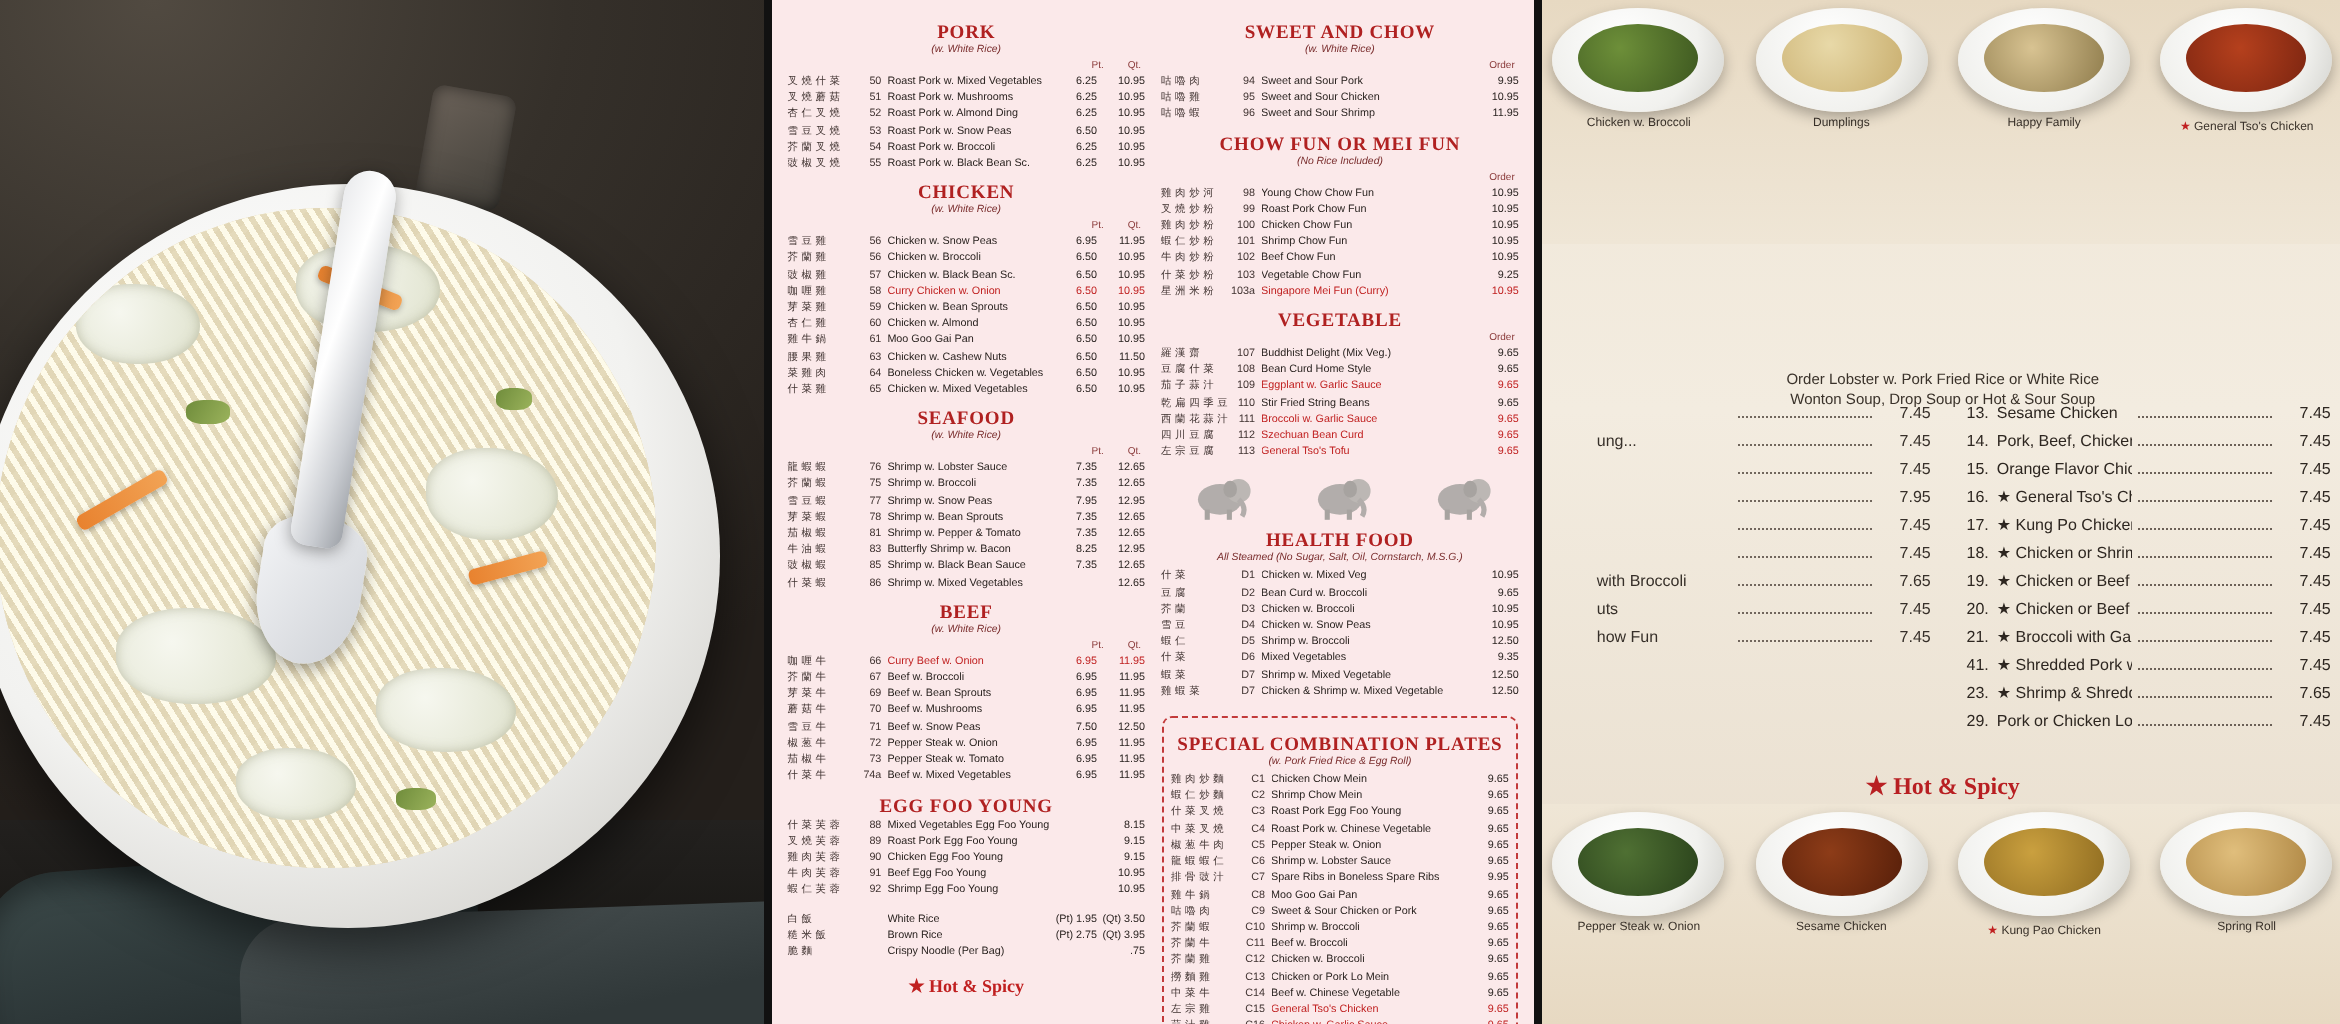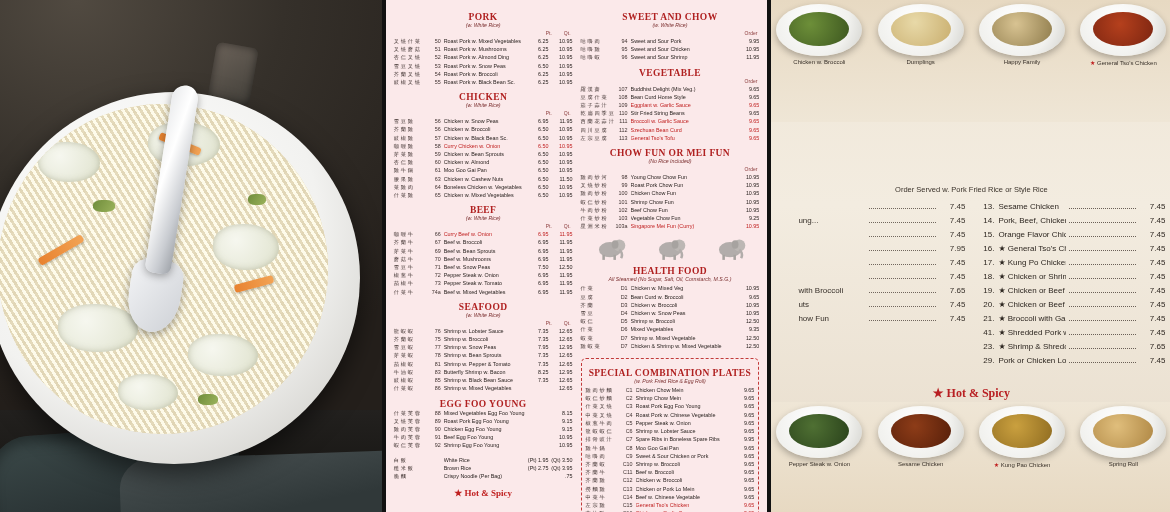--- a/index.html
+++ b/index.html
@@ -371,20 +371,85 @@
           <div class="item">
               <span class="cn">什 菜 雞</span>
               <span class="no">65</span>
               <span class="nm">Chicken w. Mixed Vegetables</span>
               <span class="p1">6.50</span>
               <span class="p2">10.95</span>
             </div>
         </div>
 
         <div>
+          <div class="sec-title">SEAFOOD</div>
+          <div class="sec-sub">(w. White Rice)</div>
+          <div class="hdrow">
+            <span>Pt.</span>
+            <span>Qt.</span>
+          </div>
+          <div class="item">
+              <span class="cn">龍 蝦 蝦</span>
+              <span class="no">76</span>
+              <span class="nm">Shrimp w. Lobster Sauce</span>
+              <span class="p1">7.35</span>
+              <span class="p2">12.65</span>
+            </div>
+          <div class="item">
+              <span class="cn">芥 蘭 蝦</span>
+              <span class="no">75</span>
+              <span class="nm">Shrimp w. Broccoli</span>
+              <span class="p1">7.35</span>
+              <span class="p2">12.65</span>
+            </div>
+          <div class="item">
+              <span class="cn">雪 豆 蝦</span>
+              <span class="no">77</span>
+              <span class="nm">Shrimp w. Snow Peas</span>
+              <span class="p1">7.95</span>
+              <span class="p2">12.95</span>
+            </div>
+          <div class="item">
+              <span class="cn">芽 菜 蝦</span>
+              <span class="no">78</span>
+              <span class="nm">Shrimp w. Bean Sprouts</span>
+              <span class="p1">7.35</span>
+              <span class="p2">12.65</span>
+            </div>
+          <div class="item">
+              <span class="cn">茄 椒 蝦</span>
+              <span class="no">81</span>
+              <span class="nm">Shrimp w. Pepper &amp; Tomato</span>
+              <span class="p1">7.35</span>
+              <span class="p2">12.65</span>
+            </div>
+          <div class="item">
+              <span class="cn">牛 油 蝦</span>
+              <span class="no">83</span>
+              <span class="nm">Butterfly Shrimp w. Bacon</span>
+              <span class="p1">8.25</span>
+              <span class="p2">12.95</span>
+            </div>
+          <div class="item">
+              <span class="cn">豉 椒 蝦</span>
+              <span class="no">85</span>
+              <span class="nm">Shrimp w. Black Bean Sauce</span>
+              <span class="p1">7.35</span>
+              <span class="p2">12.65</span>
+            </div>
+          <div class="item">
+              <span class="cn">什 菜 蝦</span>
+              <span class="no">86</span>
+              <span class="nm">Shrimp w. Mixed Vegetables</span>
+              <span class="p1"></span>
+              <span class="p2">12.65</span>
+            </div>
+        </div>
+
+        <div>
           <div class="sec-title">BEEF</div>
           <div class="sec-sub">(w. White Rice)</div>
           <div class="hdrow">
             <span>Pt.</span>
             <span>Qt.</span>
           </div>
           <div class="item red">
               <span class="cn">咖 喱 牛</span>
               <span class="no">66</span>
               <span class="nm">Curry Beef w. Onion</span>
@@ -436,85 +501,20 @@
           <div class="item">
               <span class="cn">什 菜 牛</span>
               <span class="no">74a</span>
               <span class="nm">Beef w. Mixed Vegetables</span>
               <span class="p1">6.95</span>
               <span class="p2">11.95</span>
             </div>
         </div>
 
         <div>
-          <div class="sec-title">SEAFOOD</div>
-          <div class="sec-sub">(w. White Rice)</div>
-          <div class="hdrow">
-            <span>Pt.</span>
-            <span>Qt.</span>
-          </div>
-          <div class="item">
-              <span class="cn">龍 蝦 蝦</span>
-              <span class="no">76</span>
-              <span class="nm">Shrimp w. Lobster Sauce</span>
-              <span class="p1">7.35</span>
-              <span class="p2">12.65</span>
-            </div>
-          <div class="item">
-              <span class="cn">芥 蘭 蝦</span>
-              <span class="no">75</span>
-              <span class="nm">Shrimp w. Broccoli</span>
-              <span class="p1">7.35</span>
-              <span class="p2">12.65</span>
-            </div>
-          <div class="item">
-              <span class="cn">雪 豆 蝦</span>
-              <span class="no">77</span>
-              <span class="nm">Shrimp w. Snow Peas</span>
-              <span class="p1">7.95</span>
-              <span class="p2">12.95</span>
-            </div>
-          <div class="item">
-              <span class="cn">芽 菜 蝦</span>
-              <span class="no">78</span>
-              <span class="nm">Shrimp w. Bean Sprouts</span>
-              <span class="p1">7.35</span>
-              <span class="p2">12.65</span>
-            </div>
-          <div class="item">
-              <span class="cn">茄 椒 蝦</span>
-              <span class="no">81</span>
-              <span class="nm">Shrimp w. Pepper &amp; Tomato</span>
-              <span class="p1">7.35</span>
-              <span class="p2">12.65</span>
-            </div>
-          <div class="item">
-              <span class="cn">牛 油 蝦</span>
-              <span class="no">83</span>
-              <span class="nm">Butterfly Shrimp w. Bacon</span>
-              <span class="p1">8.25</span>
-              <span class="p2">12.95</span>
-            </div>
-          <div class="item">
-              <span class="cn">豉 椒 蝦</span>
-              <span class="no">85</span>
-              <span class="nm">Shrimp w. Black Bean Sauce</span>
-              <span class="p1">7.35</span>
-              <span class="p2">12.65</span>
-            </div>
-          <div class="item">
-              <span class="cn">什 菜 蝦</span>
-              <span class="no">86</span>
-              <span class="nm">Shrimp w. Mixed Vegetables</span>
-              <span class="p1"></span>
-              <span class="p2">12.65</span>
-            </div>
-        </div>
-
-        <div>
           <div class="sec-title">EGG FOO YOUNG</div>
           <div class="item">
               <span class="cn">什 菜 芙 蓉</span>
               <span class="no">88</span>
               <span class="nm">Mixed Vegetables Egg Foo Young</span>
               <span class="p1"></span>
               <span class="p2">8.15</span>
             </div>
           <div class="item">
               <span class="cn">叉 燒 芙 蓉</span>
@@ -595,20 +595,70 @@
             </div>
           <div class="item">
               <span class="cn">咕 嚕 蝦</span>
               <span class="no">96</span>
               <span class="nm">Sweet and Sour Shrimp</span>
               <span class="p2">11.95</span>
             </div>
         </div>
 
         <div>
+          <div class="sec-title">CHOW FUN OR MEI FUN</div>
+          <div class="sec-sub">(No Rice Included)</div>
+          <div class="hdrow">
+              <span>Order</span>
+            </div>
+          <div class="item">
+              <span class="cn">雞 肉 炒 河</span>
+              <span class="no">98</span>
+              <span class="nm">Young Chow Chow Fun</span>
+              <span class="p2">10.95</span>
+            </div>
+          <div class="item">
+              <span class="cn">叉 燒 炒 粉</span>
+              <span class="no">99</span>
+              <span class="nm">Roast Pork Chow Fun</span>
+              <span class="p2">10.95</span>
+            </div>
+          <div class="item">
+              <span class="cn">雞 肉 炒 粉</span>
+              <span class="no">100</span>
+              <span class="nm">Chicken Chow Fun</span>
+              <span class="p2">10.95</span>
+            </div>
+          <div class="item">
+              <span class="cn">蝦 仁 炒 粉</span>
+              <span class="no">101</span>
+              <span class="nm">Shrimp Chow Fun</span>
+              <span class="p2">10.95</span>
+            </div>
+          <div class="item">
+              <span class="cn">牛 肉 炒 粉</span>
+              <span class="no">102</span>
+              <span class="nm">Beef Chow Fun</span>
+              <span class="p2">10.95</span>
+            </div>
+          <div class="item">
+              <span class="cn">什 菜 炒 粉</span>
+              <span class="no">103</span>
+              <span class="nm">Vegetable Chow Fun</span>
+              <span class="p2">9.25</span>
+            </div>
+          <div class="item red">
+              <span class="cn">星 洲 米 粉</span>
+              <span class="no">103a</span>
+              <span class="nm">Singapore Mei Fun (Curry)</span>
+              <span class="p2">10.95</span>
+            </div>
+        </div>
+
+        <div>
           <div class="sec-title">VEGETABLE</div>
           <div class="hdrow">
               <span>Order</span>
             </div>
           <div class="item">
               <span class="cn">羅 漢 齋</span>
               <span class="no">107</span>
               <span class="nm">Buddhist Delight (Mix Veg.)</span>
               <span class="p2">9.65</span>
             </div>
@@ -640,70 +690,20 @@
               <span class="cn">四 川 豆 腐</span>
               <span class="no">112</span>
               <span class="nm">Szechuan Bean Curd</span>
               <span class="p2">9.65</span>
             </div>
           <div class="item red">
               <span class="cn">左 宗 豆 腐</span>
               <span class="no">113</span>
               <span class="nm">General Tso's Tofu</span>
               <span class="p2">9.65</span>
-            </div>
-        </div>
-
-        <div>
-          <div class="sec-title">CHOW FUN OR MEI FUN</div>
-          <div class="sec-sub">(No Rice Included)</div>
-          <div class="hdrow">
-              <span>Order</span>
-            </div>
-          <div class="item">
-              <span class="cn">雞 肉 炒 河</span>
-              <span class="no">98</span>
-              <span class="nm">Young Chow Chow Fun</span>
-              <span class="p2">10.95</span>
-            </div>
-          <div class="item">
-              <span class="cn">叉 燒 炒 粉</span>
-              <span class="no">99</span>
-              <span class="nm">Roast Pork Chow Fun</span>
-              <span class="p2">10.95</span>
-            </div>
-          <div class="item">
-              <span class="cn">雞 肉 炒 粉</span>
-              <span class="no">100</span>
-              <span class="nm">Chicken Chow Fun</span>
-              <span class="p2">10.95</span>
-            </div>
-          <div class="item">
-              <span class="cn">蝦 仁 炒 粉</span>
-              <span class="no">101</span>
-              <span class="nm">Shrimp Chow Fun</span>
-              <span class="p2">10.95</span>
-            </div>
-          <div class="item">
-              <span class="cn">牛 肉 炒 粉</span>
-              <span class="no">102</span>
-              <span class="nm">Beef Chow Fun</span>
-              <span class="p2">10.95</span>
-            </div>
-          <div class="item">
-              <span class="cn">什 菜 炒 粉</span>
-              <span class="no">103</span>
-              <span class="nm">Vegetable Chow Fun</span>
-              <span class="p2">9.25</span>
-            </div>
-          <div class="item red">
-              <span class="cn">星 洲 米 粉</span>
-              <span class="no">103a</span>
-              <span class="nm">Singapore Mei Fun (Curry)</span>
-              <span class="p2">10.95</span>
             </div>
         </div>
 
         <div class="elephants">
           <svg class="eleph" viewBox="0 0 40 28">
             <ellipse cx="20" cy="16" rx="13" ry="9" fill="#9a9a96"></ellipse>
             <circle cx="31" cy="11" r="7" fill="#a7a7a2"></circle>
             <path d="M31 16 q5 5 2 10" stroke="#9a9a96" stroke-width="3" fill="none"></path>
             <rect x="11" y="22" width="3" height="6" fill="#8c8c88"></rect>
             <rect x="24" y="22" width="3" height="6" fill="#8c8c88"></rect>
@@ -908,21 +908,22 @@
       </div>
       <div class="dish">
         <div class="plate">
             <div class="food f-tso"></div>
           </div>
         <div class="dish-cap"><span class="star">★ </span><span>General Tso's Chicken</span></div>
       </div>
     </div>
 
     <div class="board-note">
-      <div>Order Served w. Pork Fried Rice or Style Rice</div>
+      <div>Order Lobster w. Pork Fried Rice or White Rice</div>
+      <div>Wonton Soup, Drop Soup or Hot &amp; Sour Soup</div>
     </div>
 
     <div class="board-lists">
       <div class="bl left-clip">
         <div class="bitem">
             <span class="bnum"></span>
             <span class="bnm"></span>
             <span class="dots"></span>
             <span class="bpr">7.45</span>
           </div>

